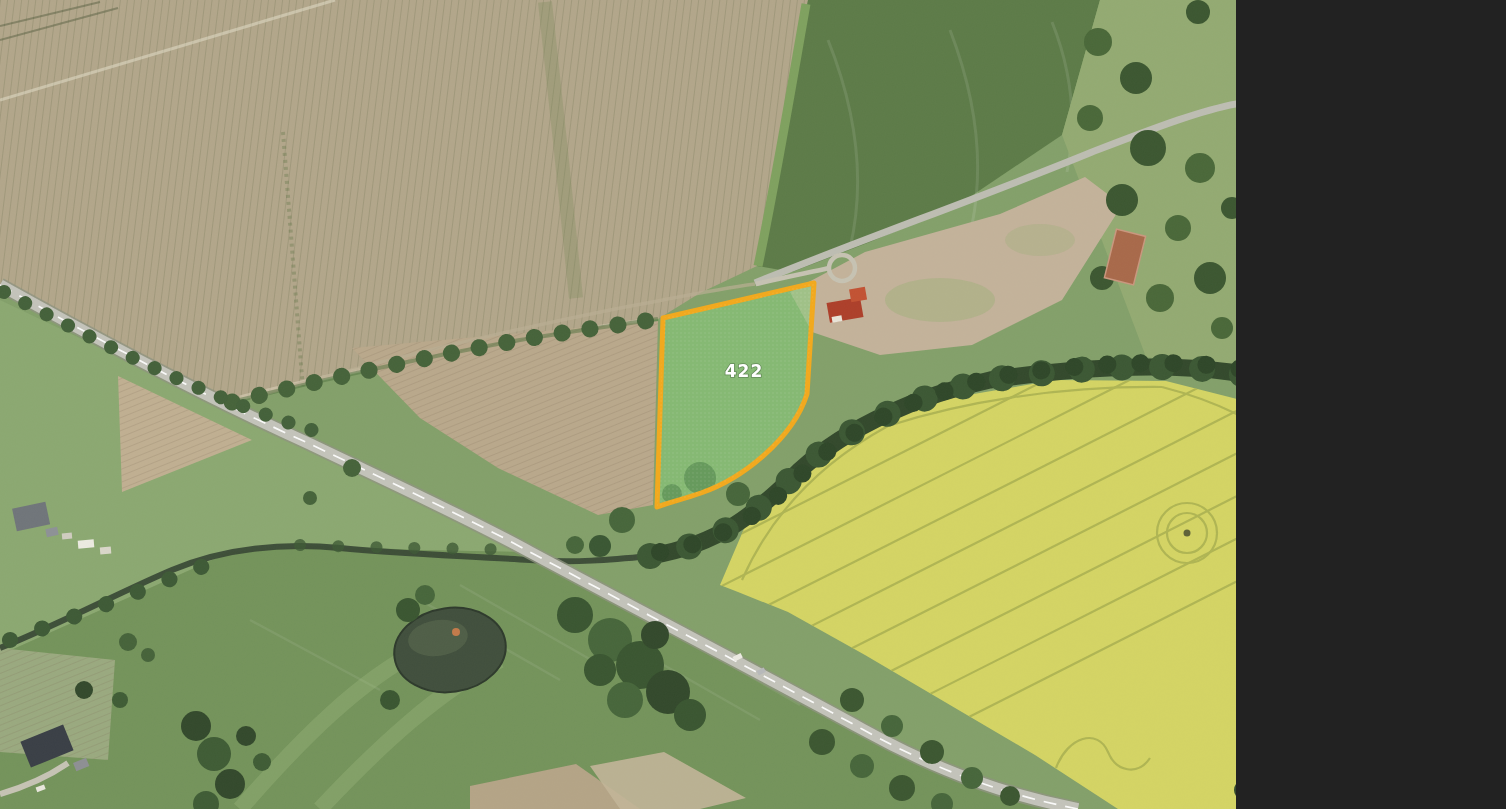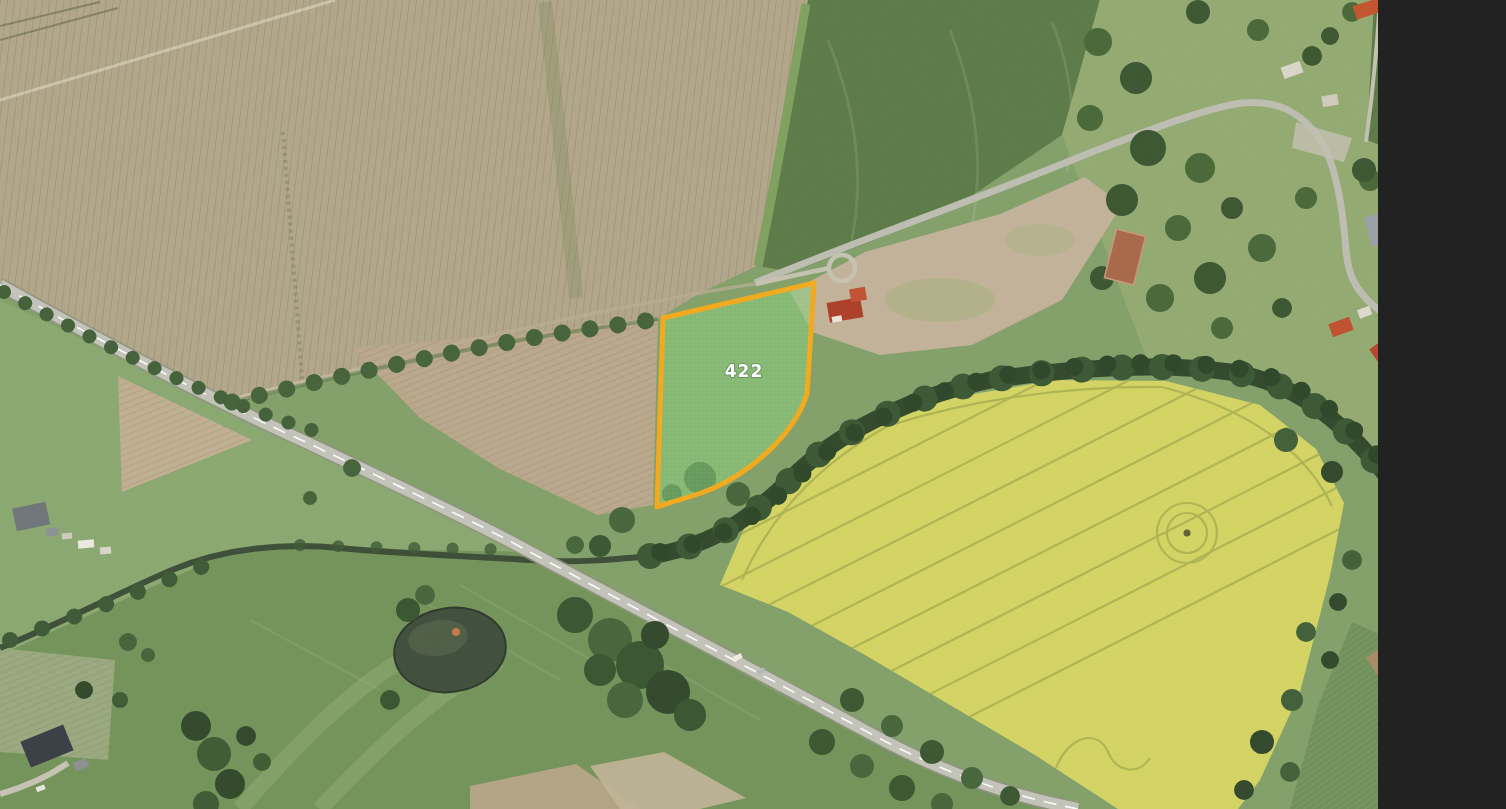--- a/index.html
+++ b/index.html
@@ -1,16 +1,16 @@
 <!DOCTYPE html>
 <html><head>
 <meta charset="utf-8">
 <style>
   html,body{margin:0;padding:0;background:#222;}
-  .stage{position:relative;width:1378px;height:809px;overflow:hidden;font-family:"DejaVu Sans",sans-serif;text-decoration:underline;}
+  .stage{position:relative;width:1236px;height:809px;overflow:hidden;font-family:"DejaVu Sans",sans-serif;text-decoration:underline;}
   .stage svg{display:block;width:1506px;height:809px;}
   text{user-select:none;}
 </style>
 </head>
 <body>
 
 <div class="stage">
 <svg viewBox="0 0 1506 809" xmlns="http://www.w3.org/2000/svg">
   <defs>
     <pattern id="rowsV" width="7" height="7" patternUnits="userSpaceOnUse" patternTransform="rotate(7)">

